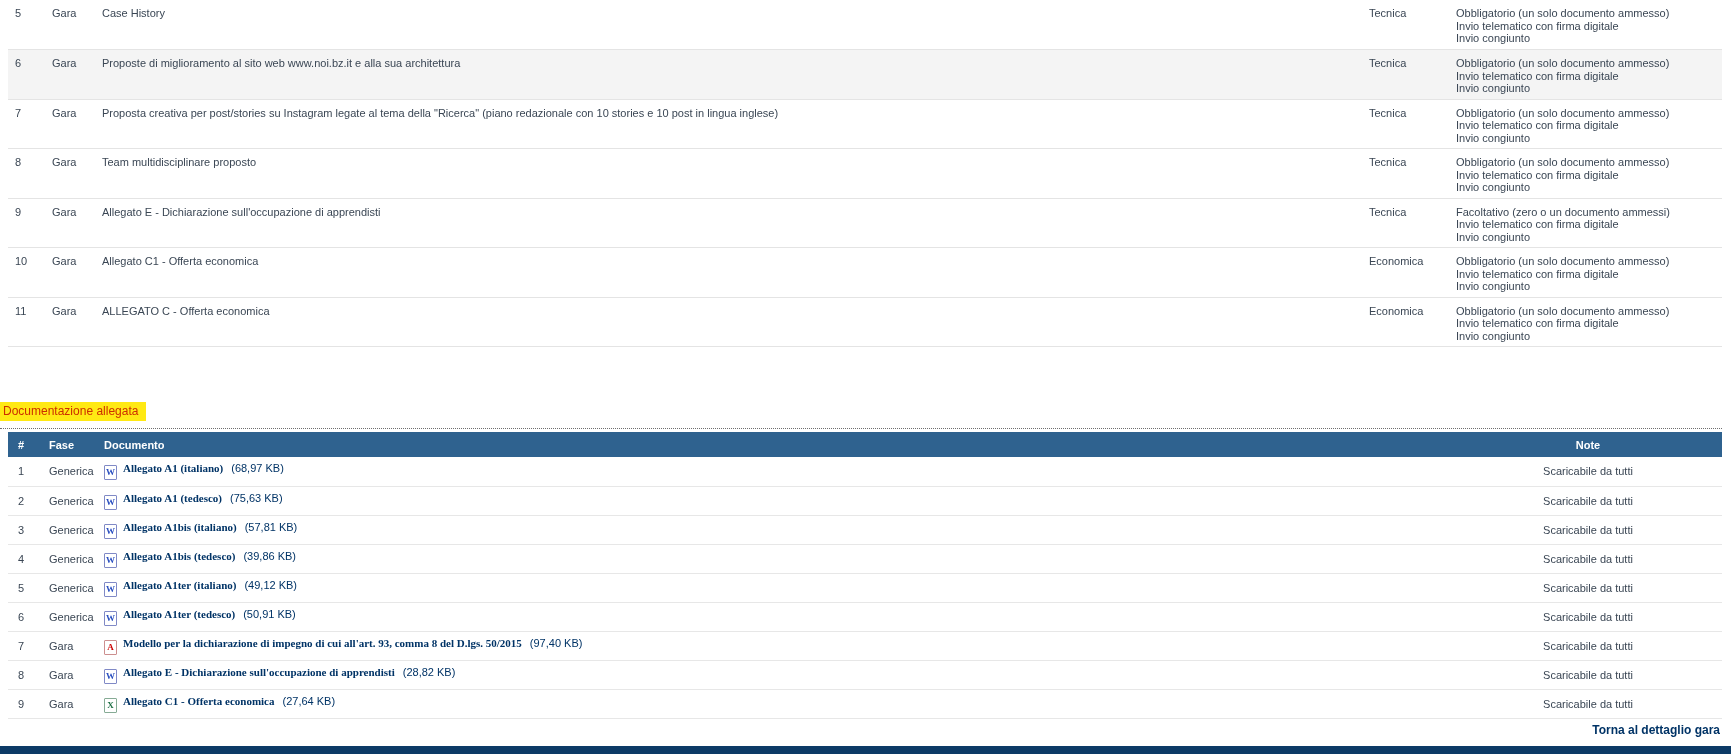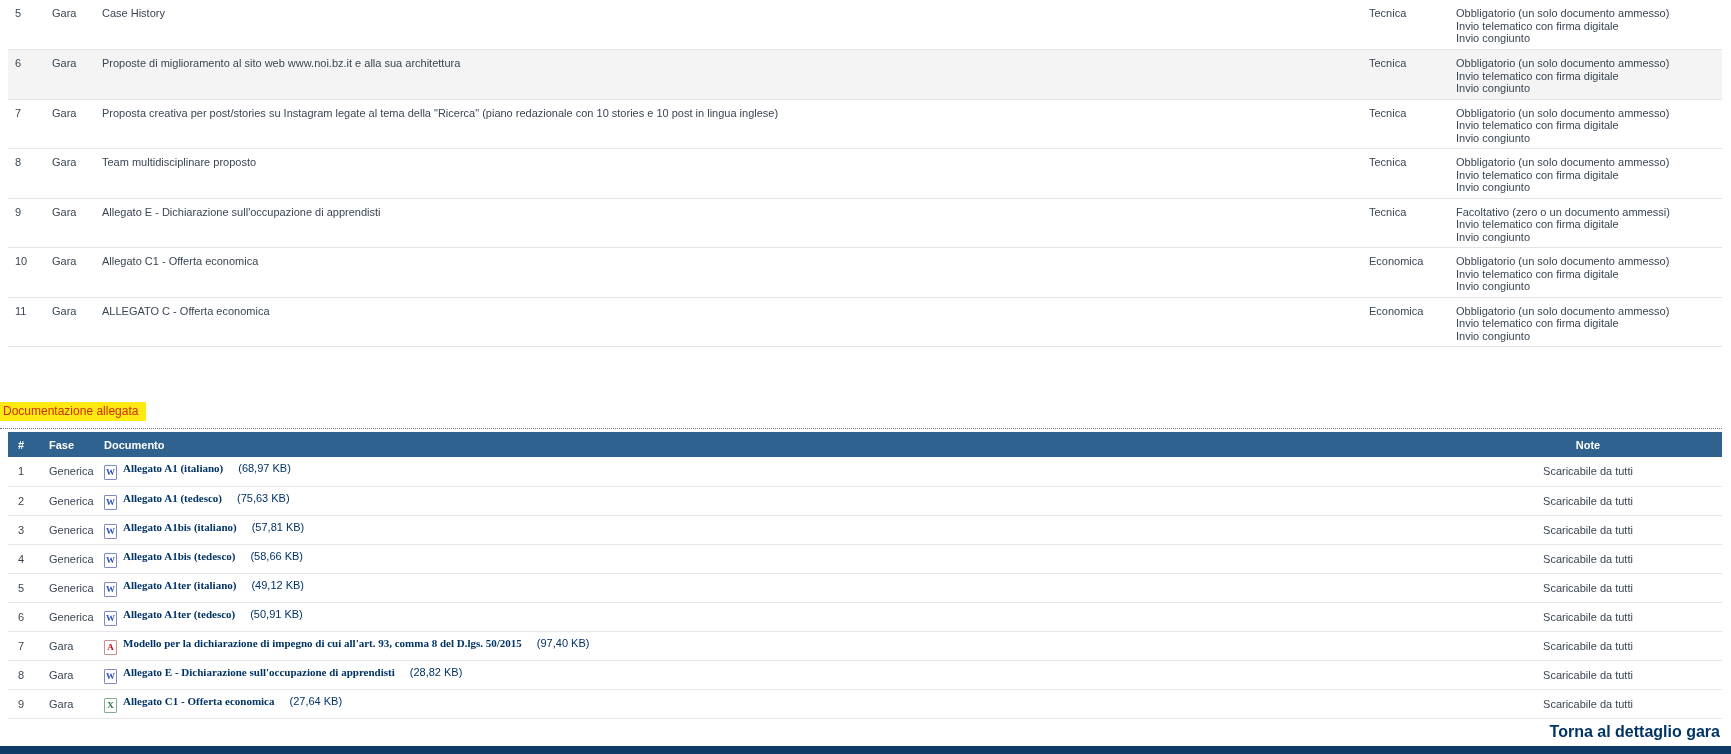--- a/index.html
+++ b/index.html
@@ -53,26 +53,26 @@
     display:inline-block;width:11px;height:13px;box-sizing:content-box;
     border:1px solid #9aa2b0;background:#fff;border-radius:1px;
     font-weight:bold;font-size:9px;line-height:13px;text-align:center;
     vertical-align:-3px;margin-right:6px;
   }
   .file-ic.word{color:#2a4fc0;border-color:#8089c6;}
   .file-ic.pdf{color:#cc0000;border-color:#cc8f8f;}
   .file-ic.excel{color:#1e7145;border-color:#86ab95;}
 
   a.doc-link{color:#003366;font-weight:bold;text-decoration:none;cursor:pointer;font-family:Liberation Serif, serif;}
-  .file-size{color:#003366;font-weight:normal;margin-left:15px;}
+  .file-size{color:#003366;font-weight:normal;margin-left:8px;}
 
   
   #back-link{
     position:absolute;right:11px;top:723px;
-    color:#003366;font-weight:bold;font-size:16px;text-decoration:none;cursor:pointer;
+    color:#003366;font-weight:bold;font-size:12px;text-decoration:none;cursor:pointer;
   }
   #footer-bar{
     position:absolute;left:0;top:746px;width:1731px;height:8px;background:#0d3a66;
   }
 </style>
 </head>
 <body>
 
 <div id="req-table" class="tbl">
   <div class="tr">
@@ -195,21 +195,21 @@
     <div class="td c3">
       <a class="doc-link"><span class="file-ic word">W</span><span>Allegato A1bis (italiano)</span></a><span class="file-size">(57,81 KB)</span>
     </div>
     <div class="td c4">Scaricabile da tutti</div>
   </div>
 
   <div class="tr br">
     <div class="td c1">4</div>
     <div class="td c2">Generica</div>
     <div class="td c3">
-      <a class="doc-link"><span class="file-ic word">W</span><span>Allegato A1bis (tedesco)</span></a><span class="file-size">(58,66 KB)</span>
+      <a class="doc-link"><span class="file-ic word">W</span><span>Allegato A1bis (tedesco)</span></a><span class="file-size">(39,86 KB)</span>
     </div>
     <div class="td c4">Scaricabile da tutti</div>
   </div>
 
   <div class="tr br">
     <div class="td c1">5</div>
     <div class="td c2">Generica</div>
     <div class="td c3">
       <a class="doc-link"><span class="file-ic word">W</span><span>Allegato A1ter (italiano)</span></a><span class="file-size">(49,12 KB)</span>
     </div>

